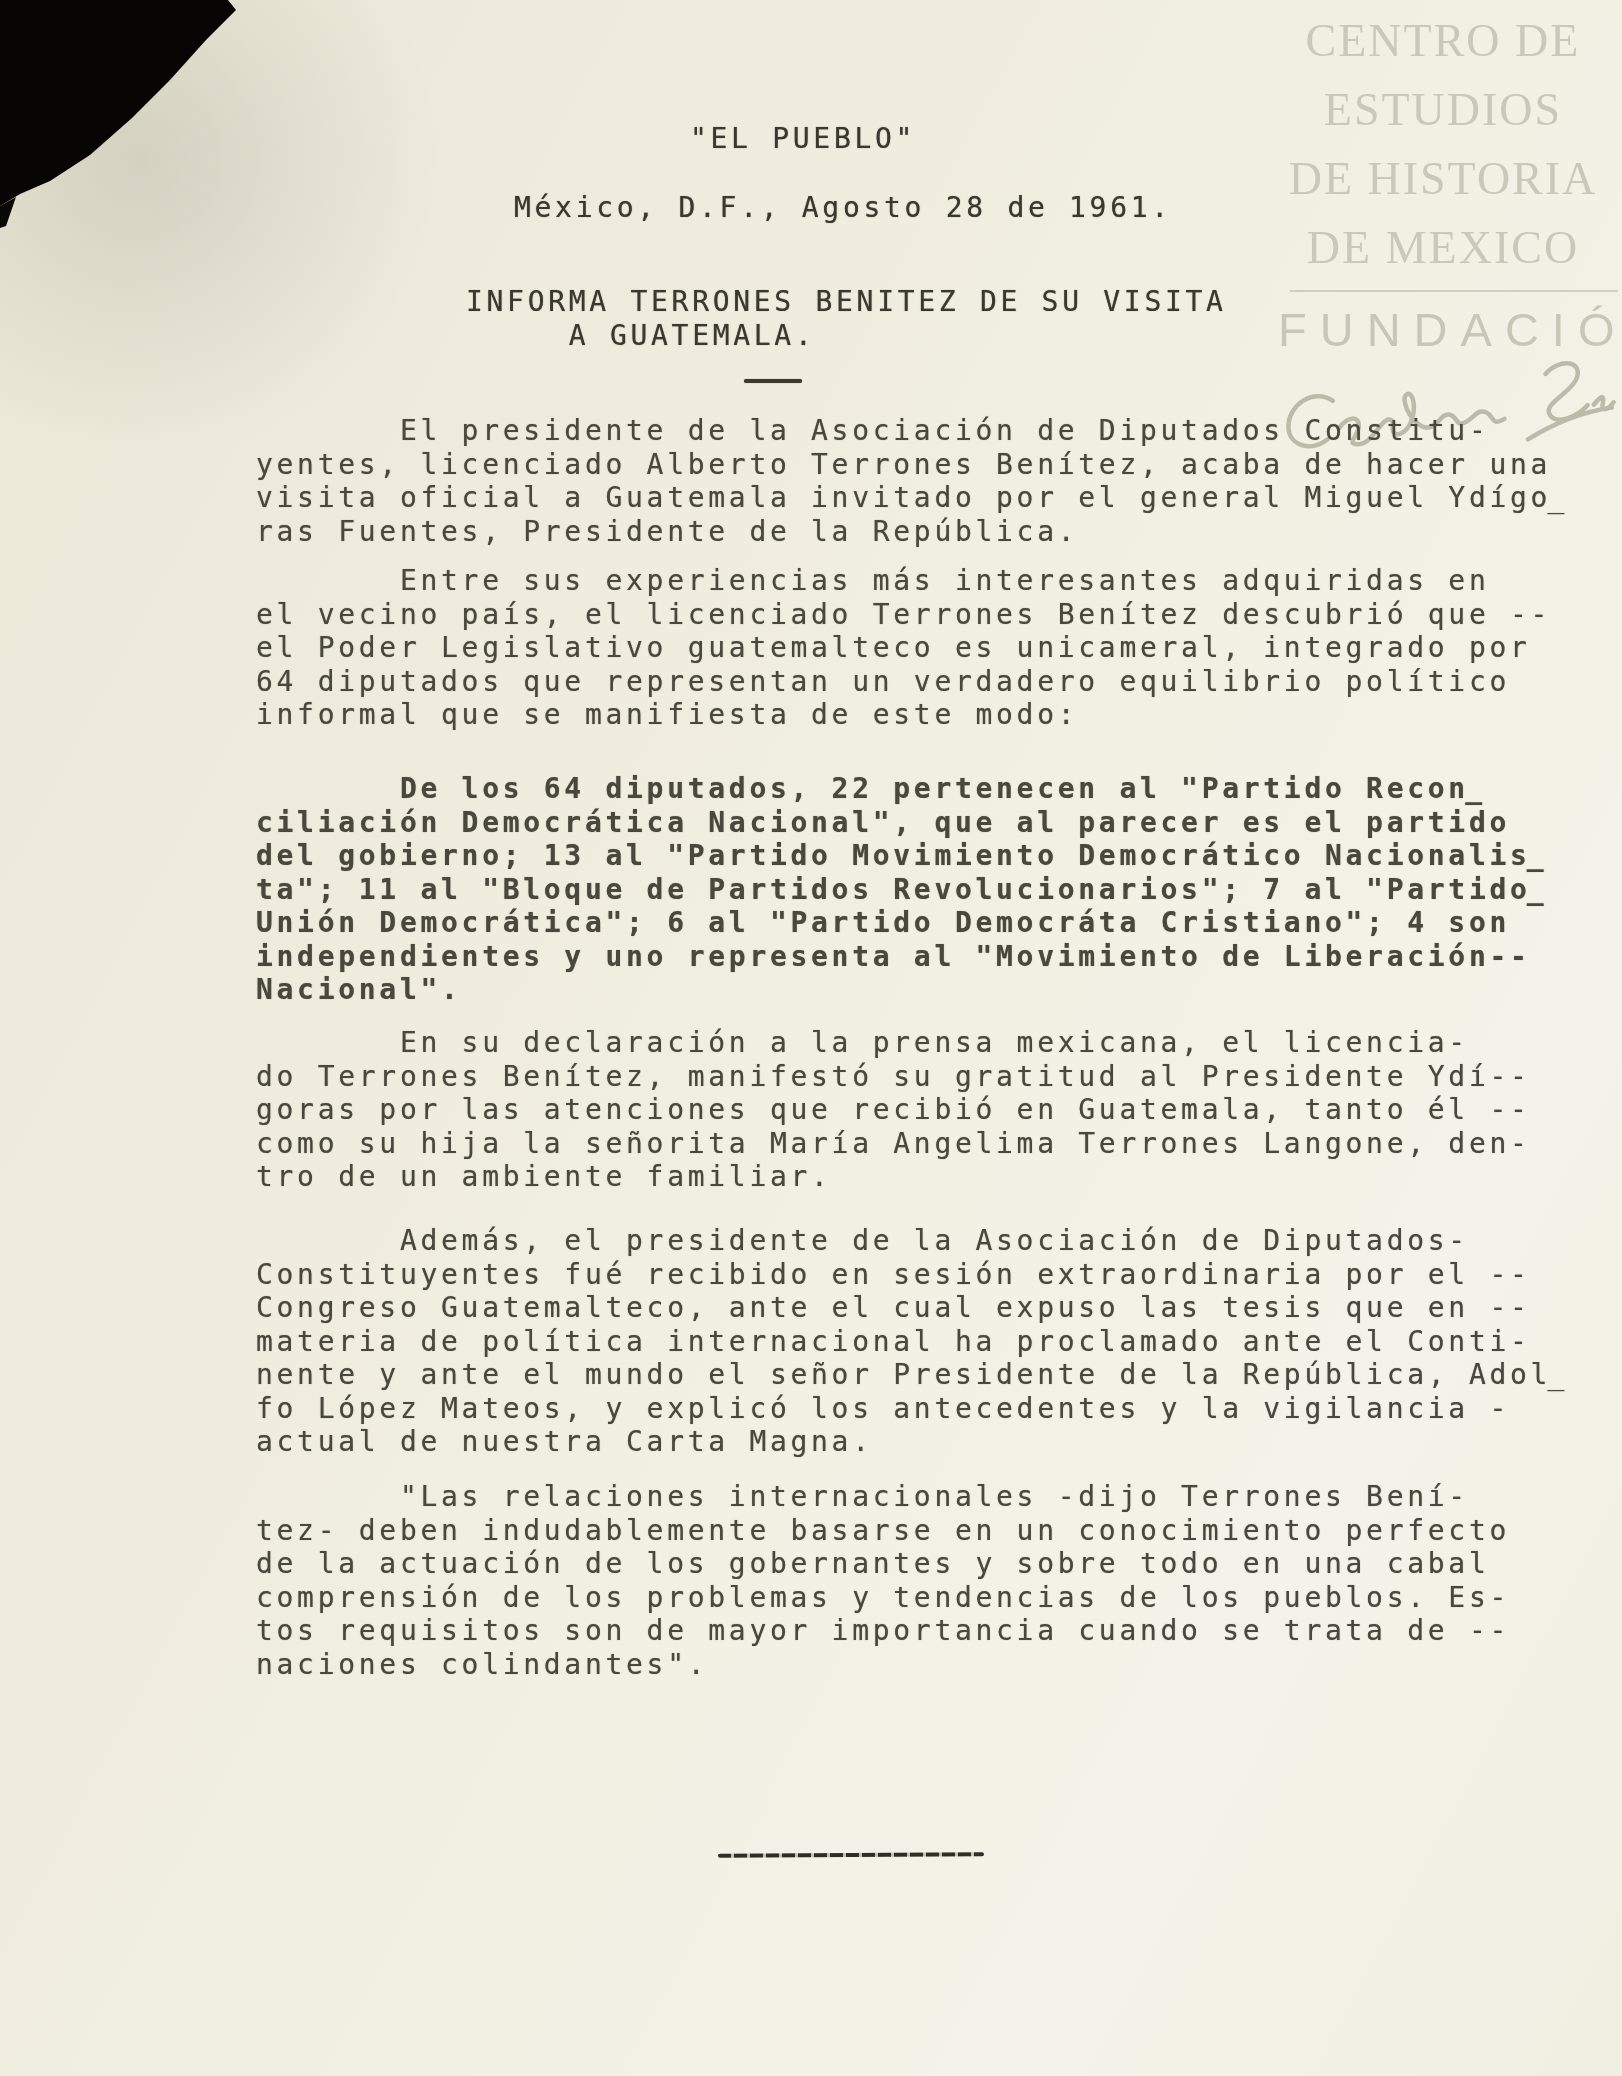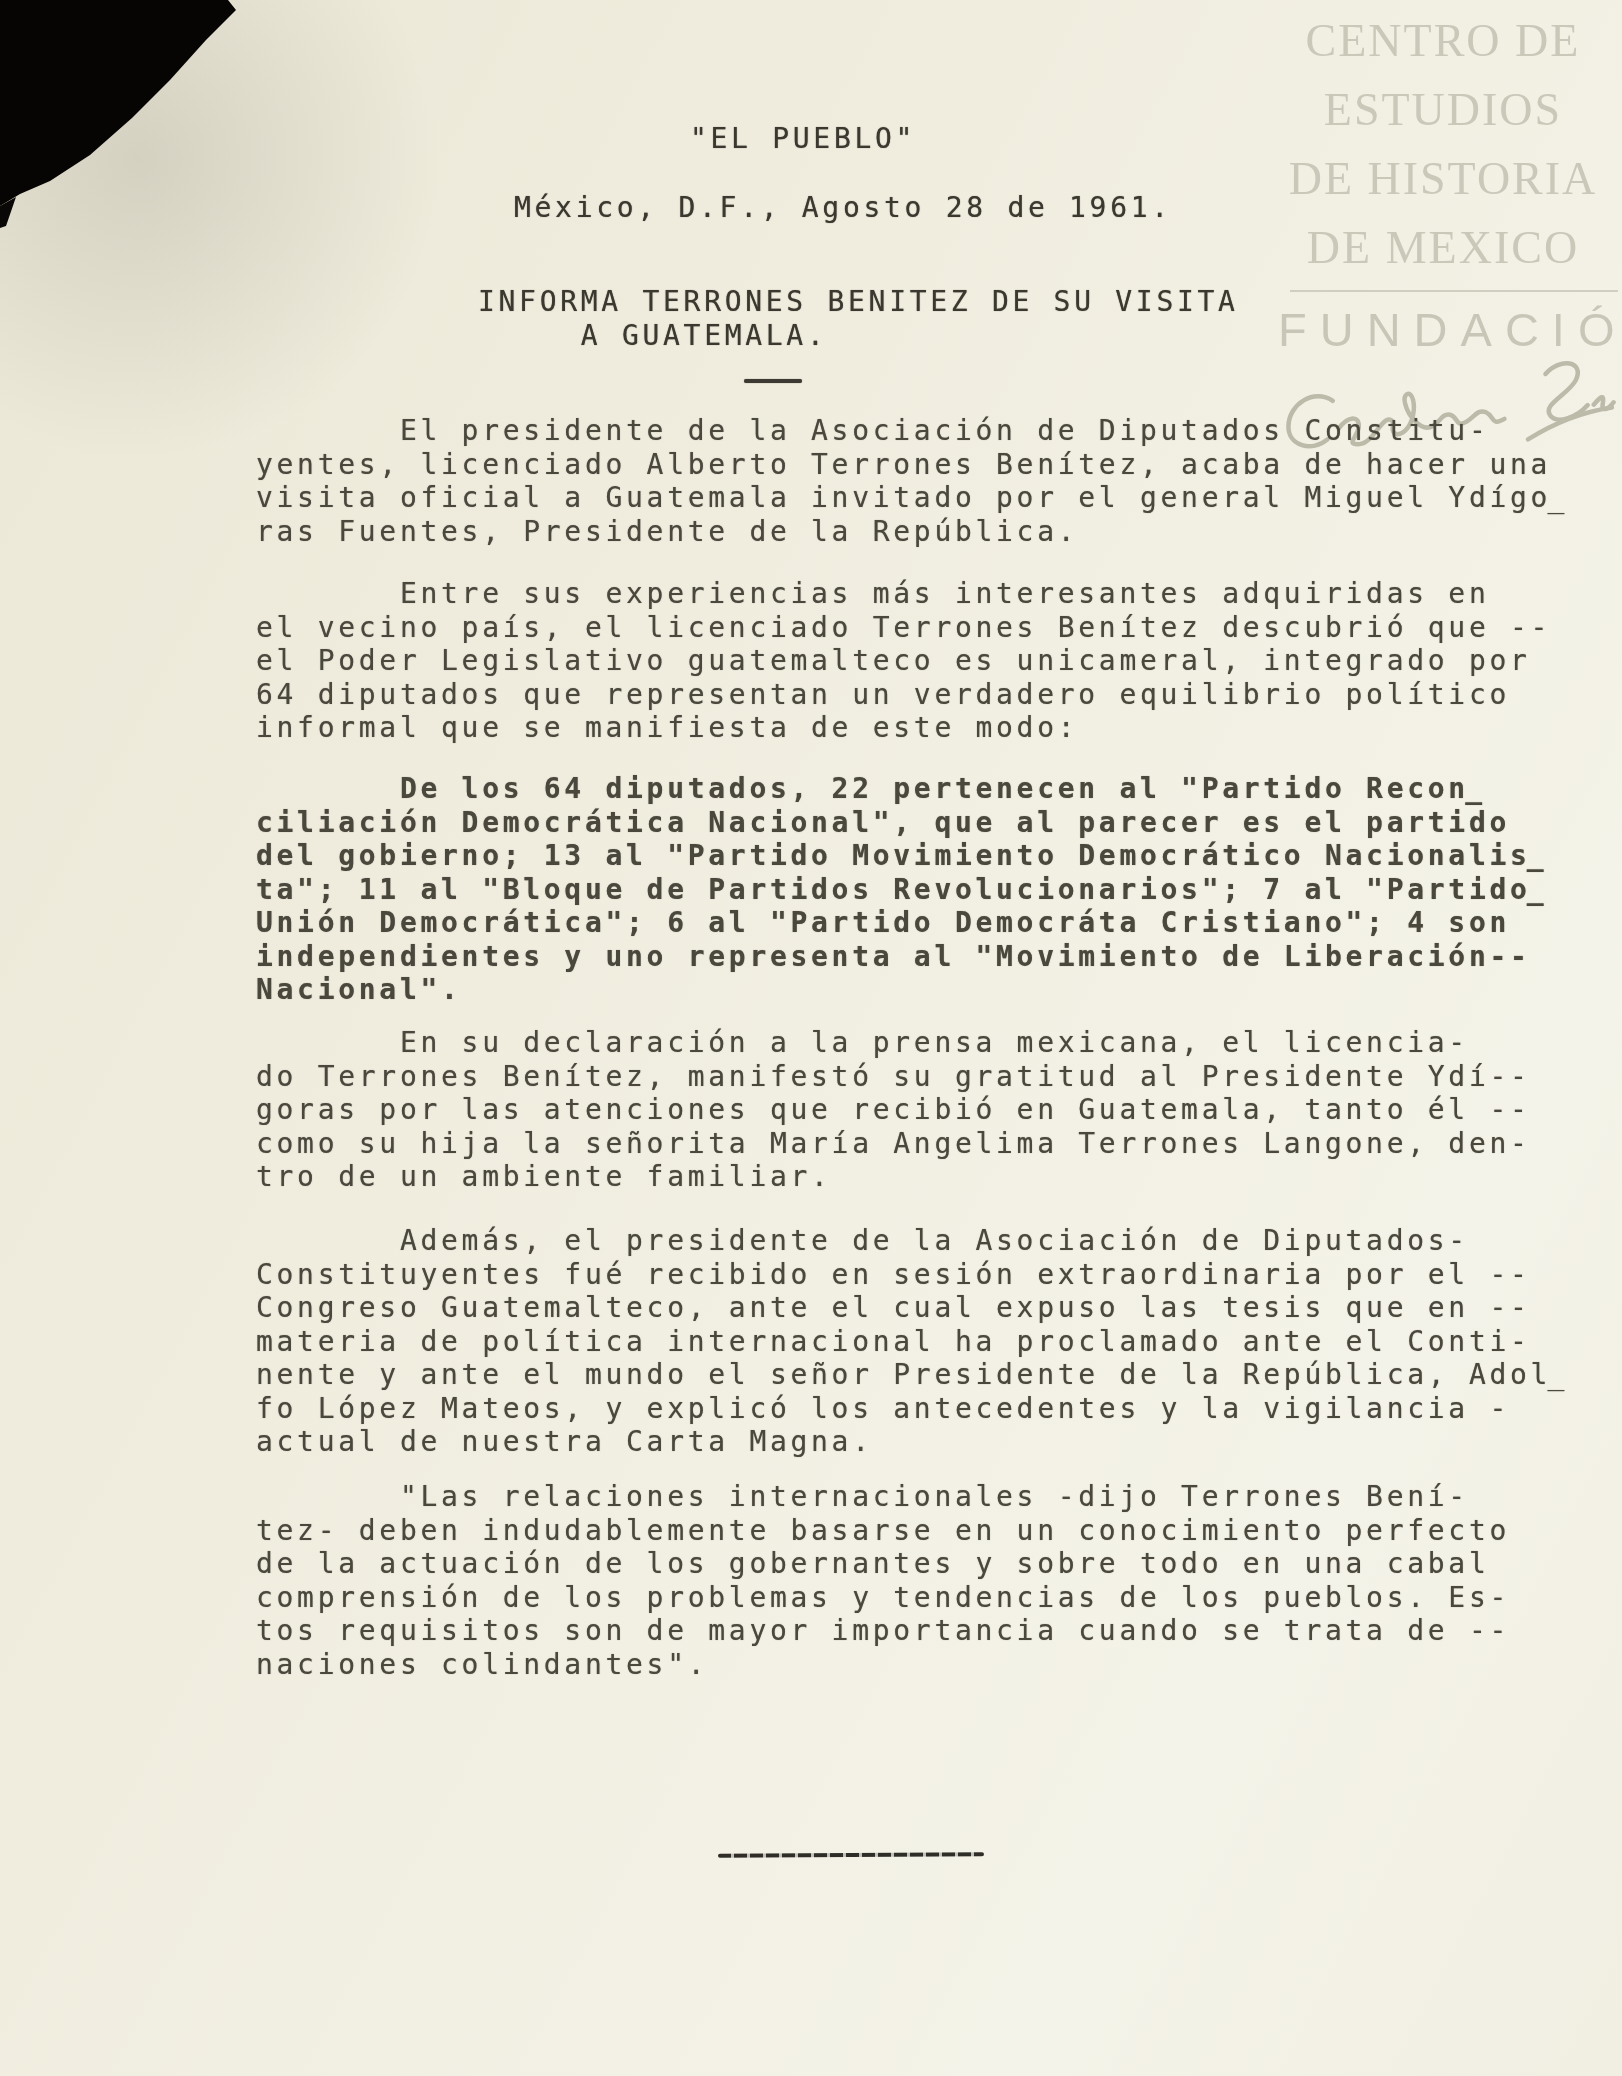--- a/index.html
+++ b/index.html
@@ -101,31 +101,31 @@
           <path d="M250,86 C280,70 310,62 336,60"></path>
         </g>
       </svg>
     </div>
   </div>
 
   <div class="tw tw-dark" style="left:690px;top:122px;">"EL PUEBLO"</div>
 
   <div class="tw tw-dark" style="left:514px;top:191px;">México, D.F., Agosto 28 de 1961.</div>
 
-  <div class="tw tw-dark" style="left:478px;top:285px;">INFORMA TERRONES BENITEZ DE SU VISITA
+  <div class="tw tw-dark" style="left:466px;top:285px;">INFORMA TERRONES BENITEZ DE SU VISITA
      A GUATEMALA.</div>
 
   <div class="title-dash"></div>
 
   <div class="tw" style="left:256px;top:414px;">       El presidente de la Asociación de Diputados Constitu-
 yentes, licenciado Alberto Terrones Benítez, acaba de hacer una
 visita oficial a Guatemala invitado por el general Miguel Ydígo̲
 ras Fuentes, Presidente de la República.</div>
 
-  <div class="tw" style="left:256px;top:577px;">       Entre sus experiencias más interesantes adquiridas en
+  <div class="tw" style="left:256px;top:564px;">       Entre sus experiencias más interesantes adquiridas en
 el vecino país, el licenciado Terrones Benítez descubrió que --
 el Poder Legislativo guatemalteco es unicameral, integrado por
 64 diputados que representan un verdadero equilibrio político
 informal que se manifiesta de este modo:</div>
 
   <div class="tw" style="left:256px;top:772px;font-weight:bold;">       De los 64 diputados, 22 pertenecen al "Partido Recon̲
 ciliación Democrática Nacional", que al parecer es el partido
 del gobierno; 13 al "Partido Movimiento Democrático Nacionalis̲
 ta"; 11 al "Bloque de Partidos Revolucionarios"; 7 al "Partido̲
 Unión Democrática"; 6 al "Partido Democráta Cristiano"; 4 son

